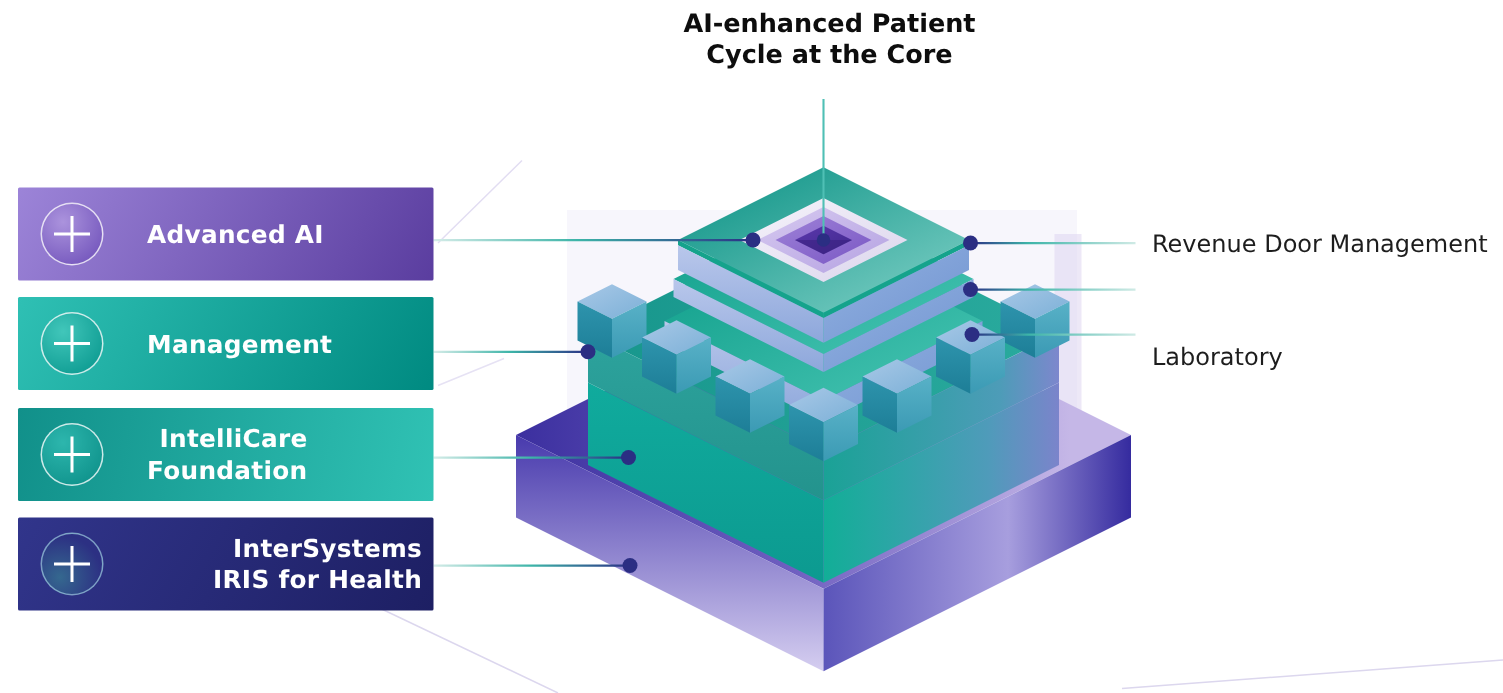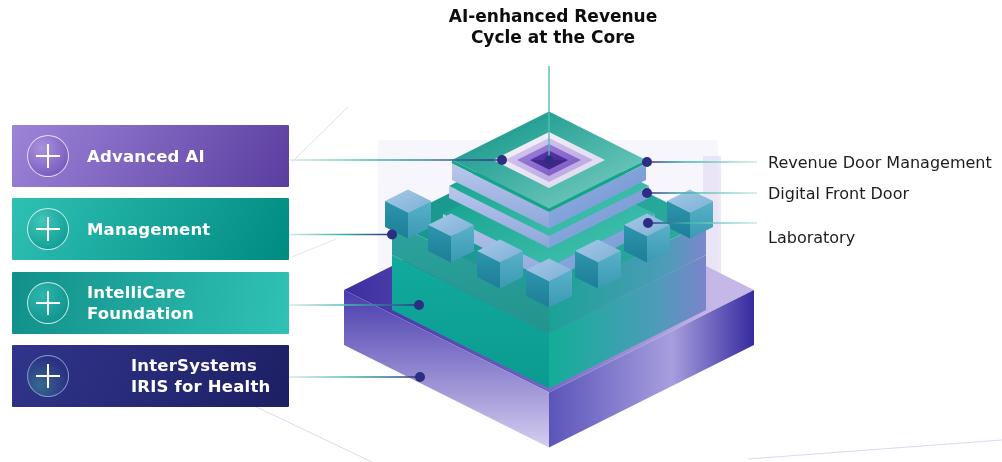--- a/index.html
+++ b/index.html
@@ -22,22 +22,22 @@
   }
   .lbox.b0 .circle{background:radial-gradient(circle at 35% 30%, #ab93dd 0%, #7a5dc0 75%);}
   .lbox.b1 .circle{background:radial-gradient(circle at 35% 30%, #41c6ba 0%, #13a096 75%);}
   .lbox.b2 .circle{background:radial-gradient(circle at 35% 30%, #2db6ad 0%, #12968f 75%);}
   .lbox.b3 .circle{background:radial-gradient(circle at 30% 72%, #35688f 0%, #2c3083 70%);border-color:rgba(160,205,225,0.7);}
   .plus{position:absolute;left:50%;top:50%;width:24px;height:24px;transform:translate(-50%,-50%);}
   .plus::before,.plus::after{content:"";position:absolute;background:#ffffff;}
   .plus::before{left:0;top:11.2px;width:24px;height:1.7px;}
   .plus::after{left:11.2px;top:0;width:1.7px;height:24px;}
   .lbox .lbl{
-    margin-left:18px;font-weight:bold;font-size:16.5px;line-height:21px;
-    white-space:pre-line;letter-spacing:0.2px;
+    margin-left:29px;font-weight:bold;font-size:16.5px;line-height:21px;
+    white-space:pre-line;letter-spacing:0.2px;text-align:right;
   }
   .rlabel{
     position:absolute;left:768px;font-size:16px;line-height:20px;color:#1d1d1d;white-space:nowrap;
   }
 </style>
 </head>
 <body>
 
 <div class="stage">
 
@@ -255,21 +255,21 @@
       <circle cx="419" cy="305" r="5"></circle>
       <circle cx="420" cy="377" r="5"></circle>
       <circle cx="647" cy="162" r="5"></circle>
       <circle cx="647" cy="193" r="5"></circle>
       <circle cx="648" cy="223" r="5"></circle>
       <circle cx="549" cy="160" r="4.5"></circle>
     </g>
   </svg>
 
   <div class="title">
-    <div>AI-enhanced Revenue</div>
+    <div>AI-enhanced Patient</div>
     <div>Cycle at the Core</div>
   </div>
 
   <div class="lbox b0" style="top: 125px; background: linear-gradient(120deg, rgb(156, 132, 216), rgb(90, 61, 159));">
     <span class="circle">
         <span class="plus"></span>
       </span>
     <span class="lbl">Advanced AI</span>
   </div>
   <div class="lbox b1" style="top: 198px; background: linear-gradient(120deg, rgb(47, 192, 180), rgb(0, 138, 129));">
@@ -287,16 +287,15 @@
   </div>
   <div class="lbox b3" style="top: 345px; background: linear-gradient(120deg, rgb(49, 53, 139), rgb(29, 31, 99)); gap: 44px;">
     <span class="circle">
         <span class="plus"></span>
       </span>
     <span class="lbl">InterSystems
 IRIS for Health</span>
   </div>
 
   <div class="rlabel" style="top:153px">Revenue Door Management</div>
-  <div class="rlabel" style="top:184px">Digital Front Door</div>
   <div class="rlabel" style="top:228px">Laboratory</div>
 
 </div>
 
 </body></html>

